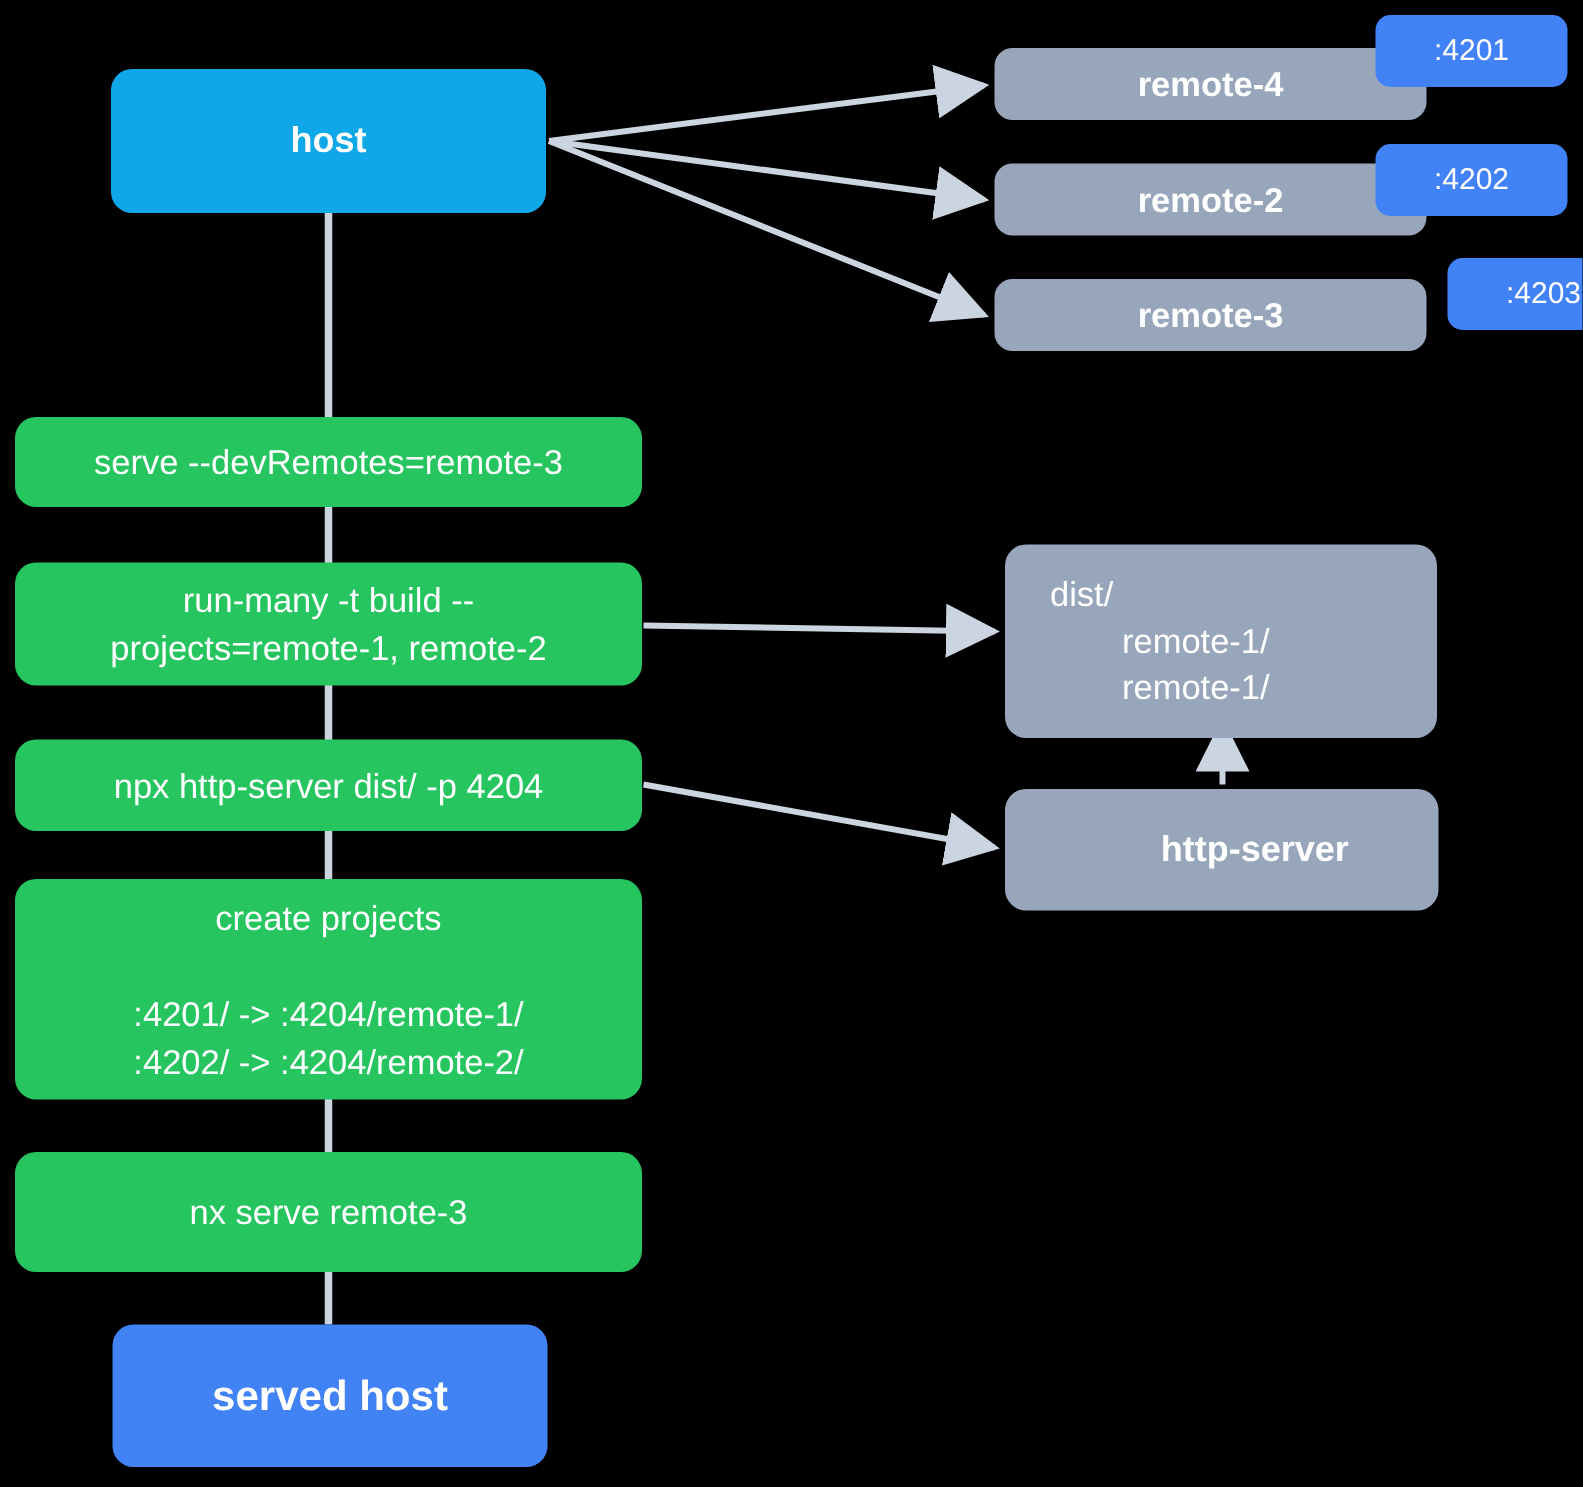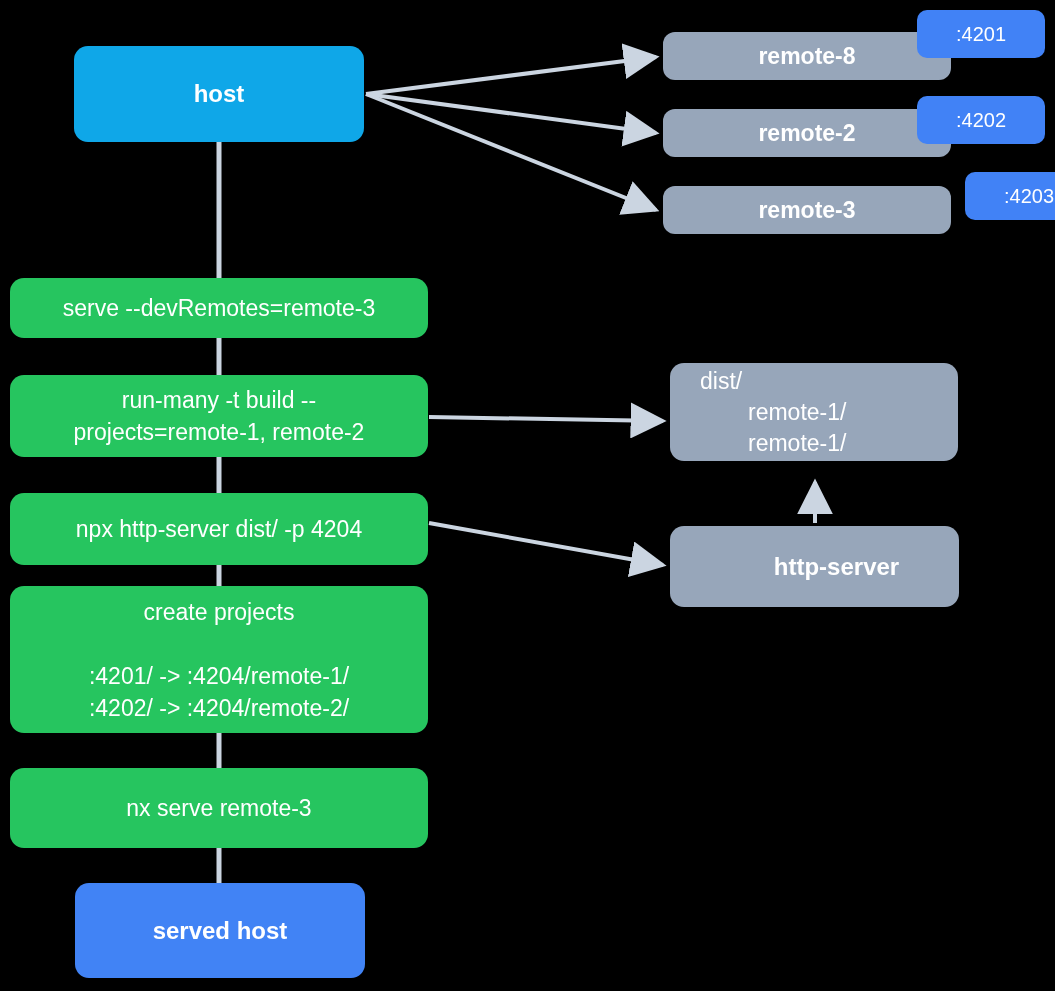--- a/index.html
+++ b/index.html
@@ -30,21 +30,21 @@
     color: var(--c-text); text-align: center;
   }
   .node-host {
     left: 74px; top: 46px; width: 290px; height: 96px;
     background: var(--c-host); border-radius: 14px;
     font-size: 24px; font-weight: bold;
   }
   .node-served-host {
     left: 75px; top: 883px; width: 290px; height: 95px;
     background: var(--c-served_host); border-radius: 14px;
-    font-size: 24px; font-weight: bold;
+    font-size: 28px; font-weight: bold;
   }
   .remote-box {
     left: 663px; width: 288px; height: 48px;
     background: var(--c-remote); border-radius: 12px;
     font-size: 23px; font-weight: bold;
   }
   .remote-1 { top: 32px; }
   .remote-2 { top: 109px; }
   .remote-3 { top: 186px; }
   .port-badge {
@@ -55,25 +55,25 @@
   .badge-1 { top: 10px; }
   .badge-2 { top: 96px; }
   .badge-3 { top: 172px; margin-left: 48px; }
   .step {
     left: 10px; width: 418px;
     background: var(--c-step); border-radius: 14px;
     font-size: 23px; line-height: 32px;
   }
   .step-serve   { top: 278px; height: 60px; }
   .step-build   { top: 375px; height: 82px; }
-  .step-http    { top: 493px; height: 72px; }
+  .step-http    { top: 493px; height: 61px; }
   .step-proxies { top: 586px; height: 147px; }
   .step-nx      { top: 768px; height: 80px; }
   .node-dist {
-    left: 670px; top: 363px; width: 288px; height: 98px;
+    left: 670px; top: 363px; width: 288px; height: 129px;
     background: var(--c-remote); border-radius: 14px;
     font-size: 23px; line-height: 31px;
     align-items: flex-start; text-align: left;
     padding-left: 30px;
   }
   .node-dist .indent { padding-left: 48px; }
   .node-http-server {
     left: 670px; top: 526px; width: 289px; height: 81px;
     background: var(--c-remote); border-radius: 14px;
     font-size: 24px; font-weight: bold; padding-left: 44px;
@@ -98,21 +98,21 @@
     <line x1="429" y1="417" x2="663" y2="421" stroke-width="4" marker-end="url(#head)"></line>
     <line x1="429" y1="523" x2="663" y2="565" stroke-width="4" marker-end="url(#head)"></line>
     <line x1="815" y1="523" x2="815" y2="482" stroke-width="4" marker-end="url(#head)"></line>
   </svg>
 
   <div class="node node-host">
     <span>host</span>
   </div>
 
   <div class="node remote-box remote-1">
-    <span>remote-8</span>
+    <span>remote-4</span>
   </div>
   <div class="node port-badge badge-1">
     <span>:4201</span>
   </div>
 
   <div class="node remote-box remote-2">
     <span>remote-2</span>
   </div>
   <div class="node port-badge badge-2">
     <span>:4202</span>

